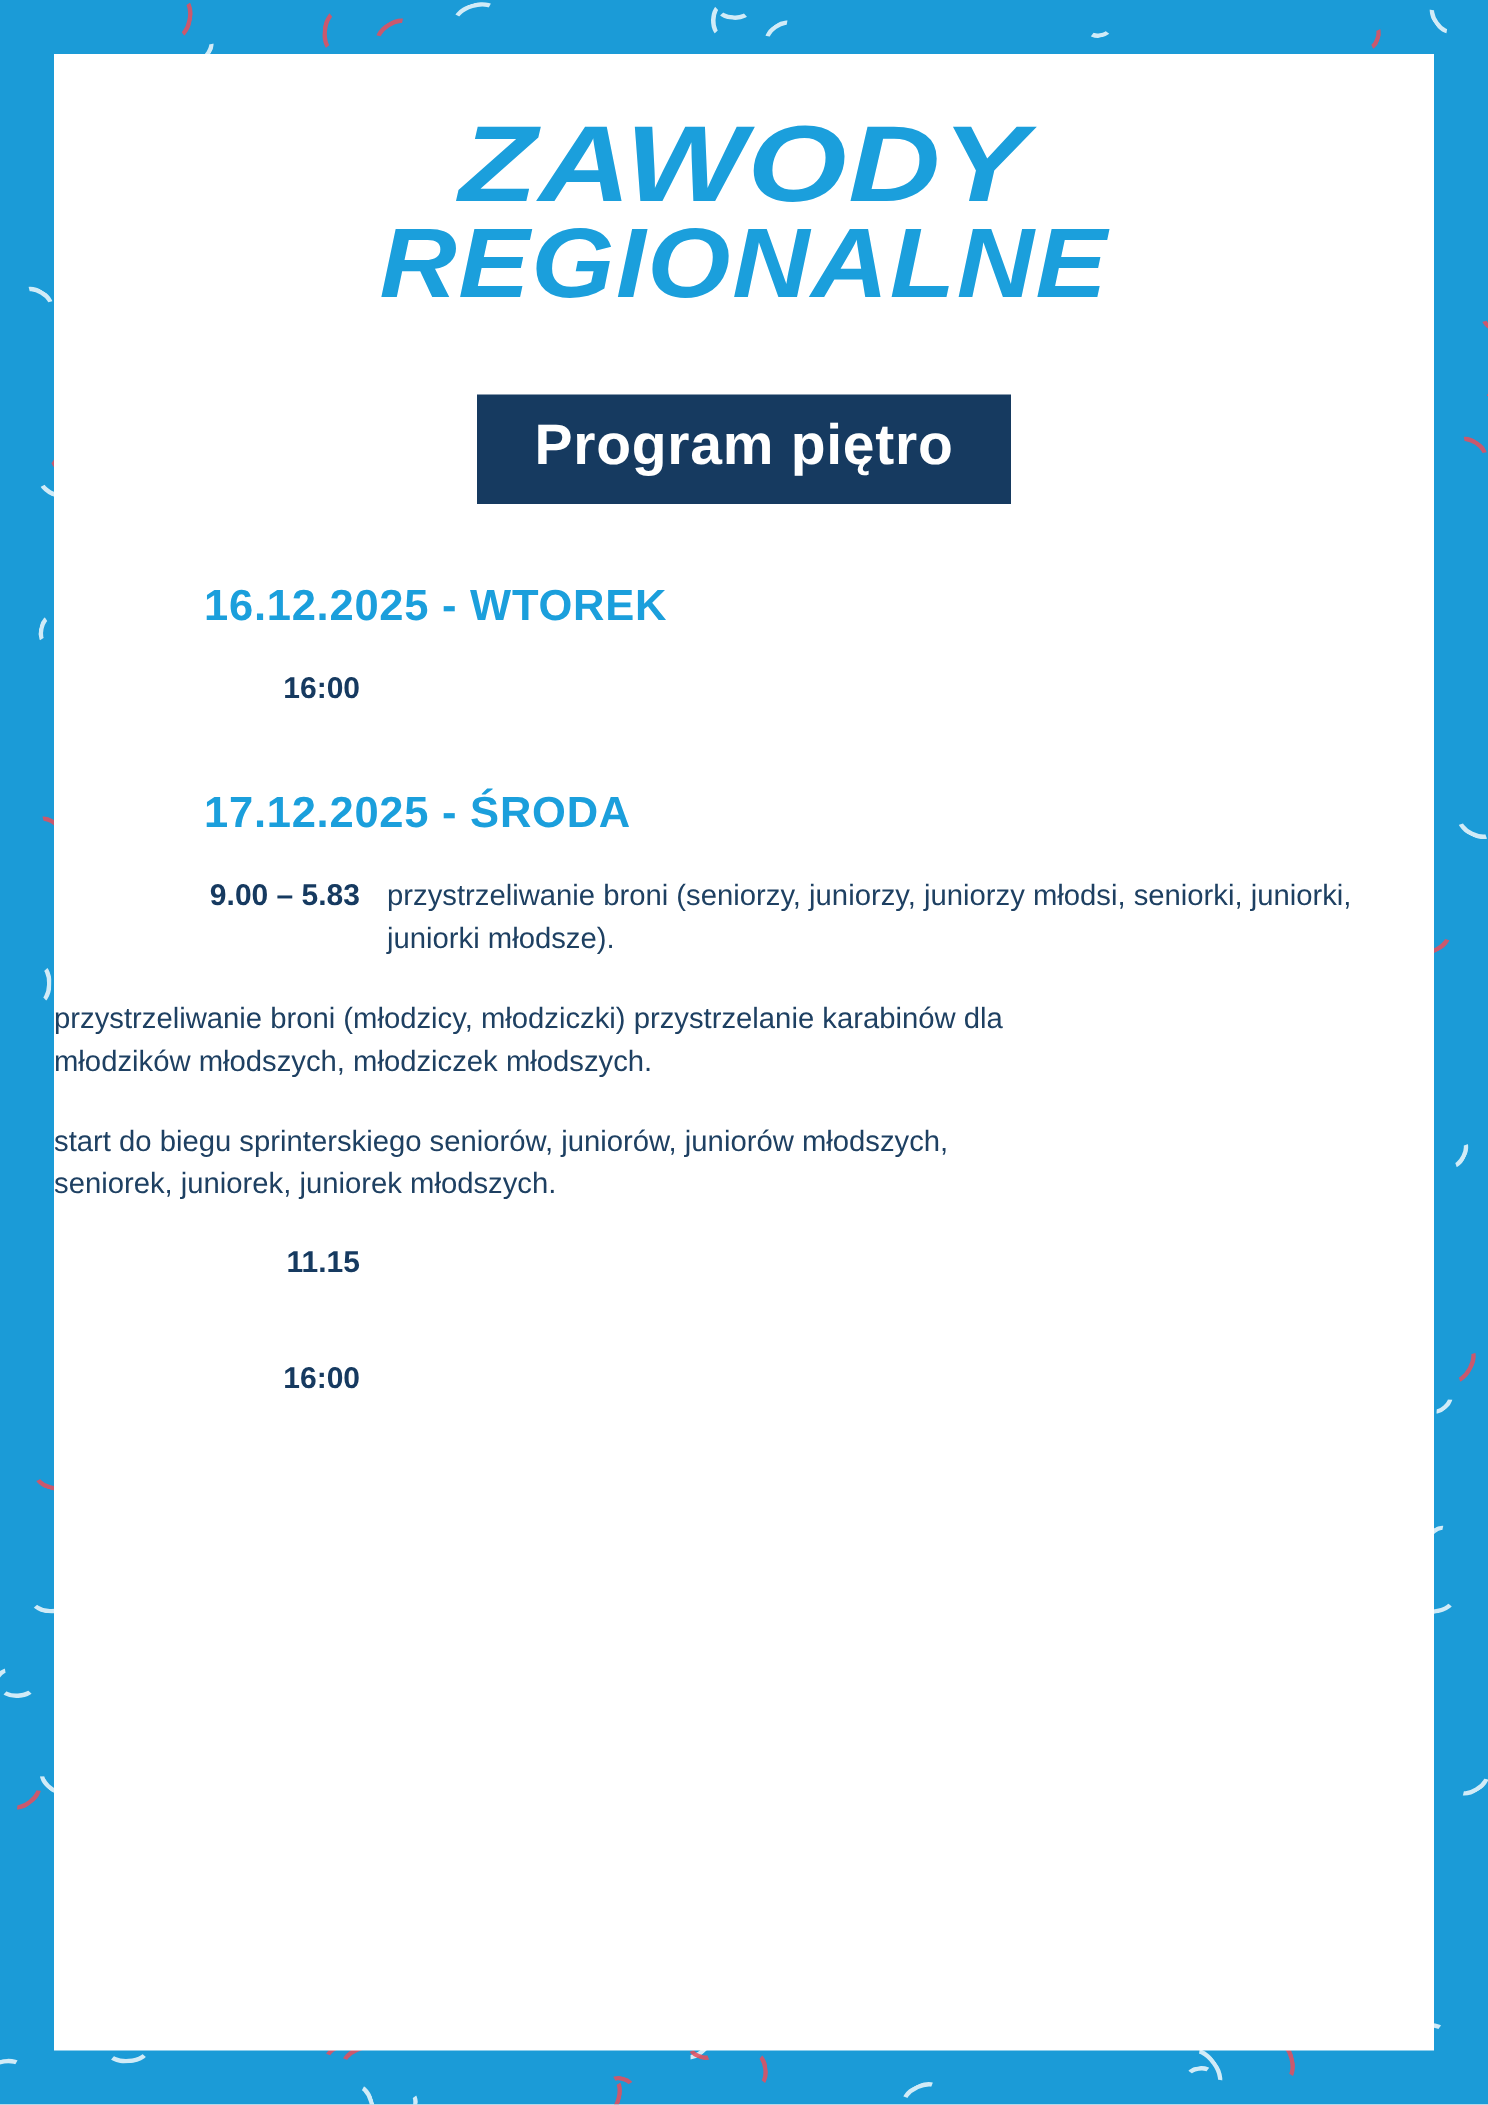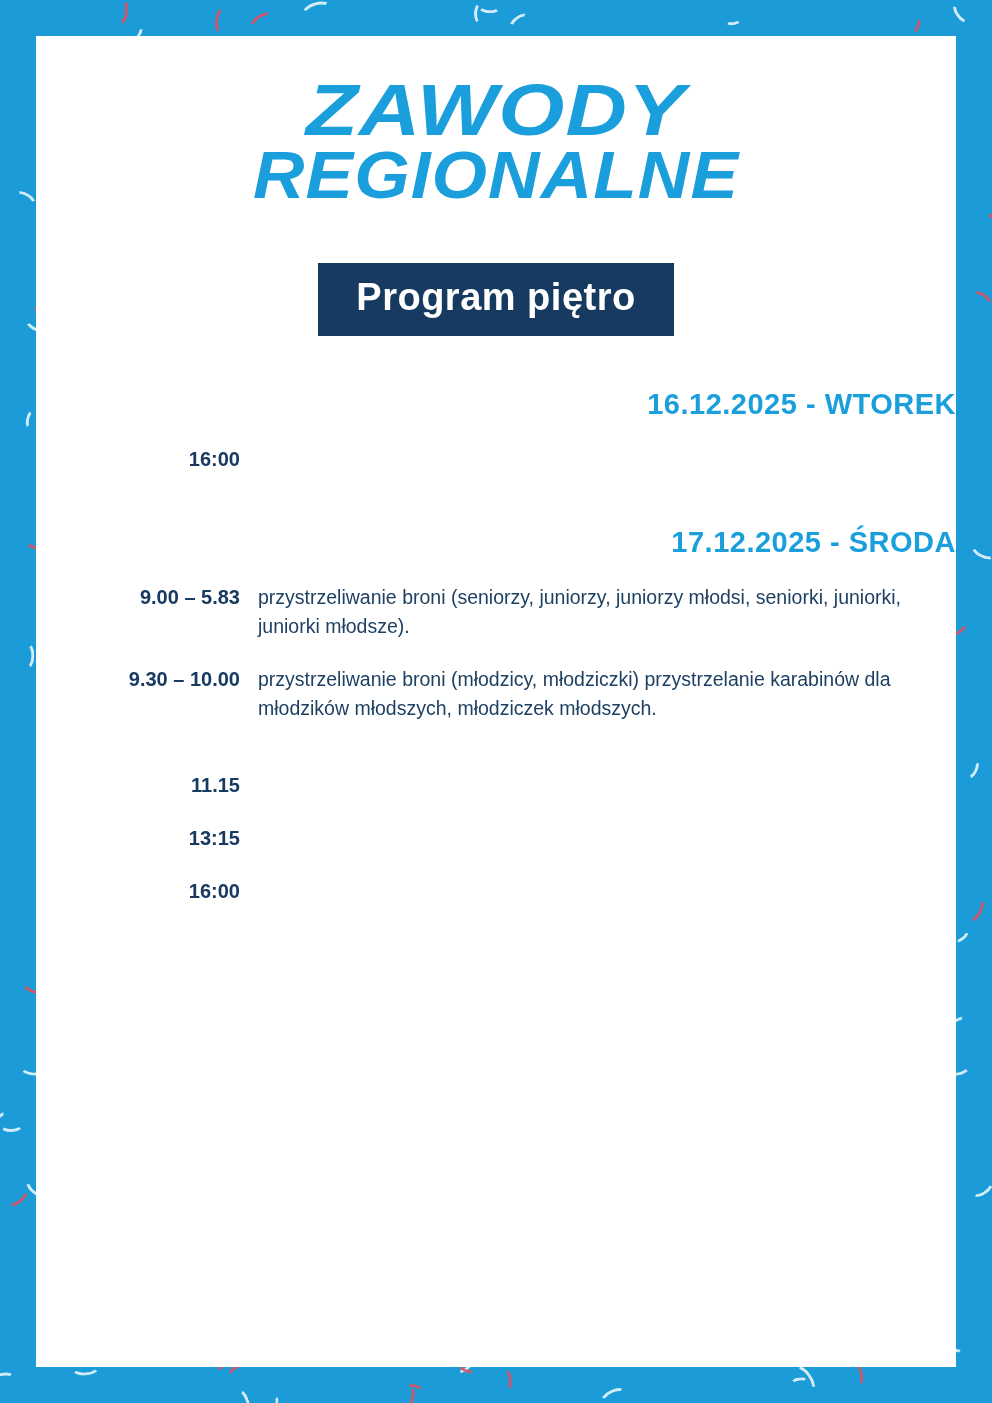--- a/index.html
+++ b/index.html
@@ -67,21 +67,20 @@
     padding: 13px 38px 17px 38px;
     letter-spacing: 0.5px;
   }
 
   .section-heading {
     margin: 52px 0 0 100px;
     color: #1b9fdc;
     font-size: 29px;
     font-weight: bold;
     letter-spacing: 0.5px;
-    text-align: right;
   }
 
   .schedule { margin-top: 24px; }
   .row {
     display: flex;
     align-items: flex-start;
     margin-bottom: 24px;
   }
   .time {
     flex: none;
@@ -474,34 +473,33 @@
     <div class="section">
       <h2 class="section-heading">17.12.2025 - ŚRODA</h2>
       <div class="schedule">
 
         <div class="row">
           <div class="time">9.00 – 5.83</div>
           <div class="desc">przystrzeliwanie broni (seniorzy, juniorzy, juniorzy młodsi, seniorki, juniorki, juniorki młodsze).</div>
         </div>
 
         <div class="row">
-          <div class="time">9.30 – 10.00</div>
           <div class="desc">przystrzeliwanie broni (młodzicy, młodziczki) przystrzelanie karabinów dla młodzików młodszych, młodziczek młodszych.</div>
         </div>
 
         <div class="row">
+          <div class="desc">start do biegu sprinterskiego seniorów, juniorów, juniorów młodszych, seniorek, juniorek, juniorek młodszych.</div>
         </div>
 
         <div class="row">
           <div class="time">11.15</div>
         </div>
 
 
         <div class="row">
-          <div class="time">13:15</div>
         </div>
 
         <div class="row">
           <div class="time">16:00</div>
         </div>
 
       </div>
     </div>
 
   </div>

